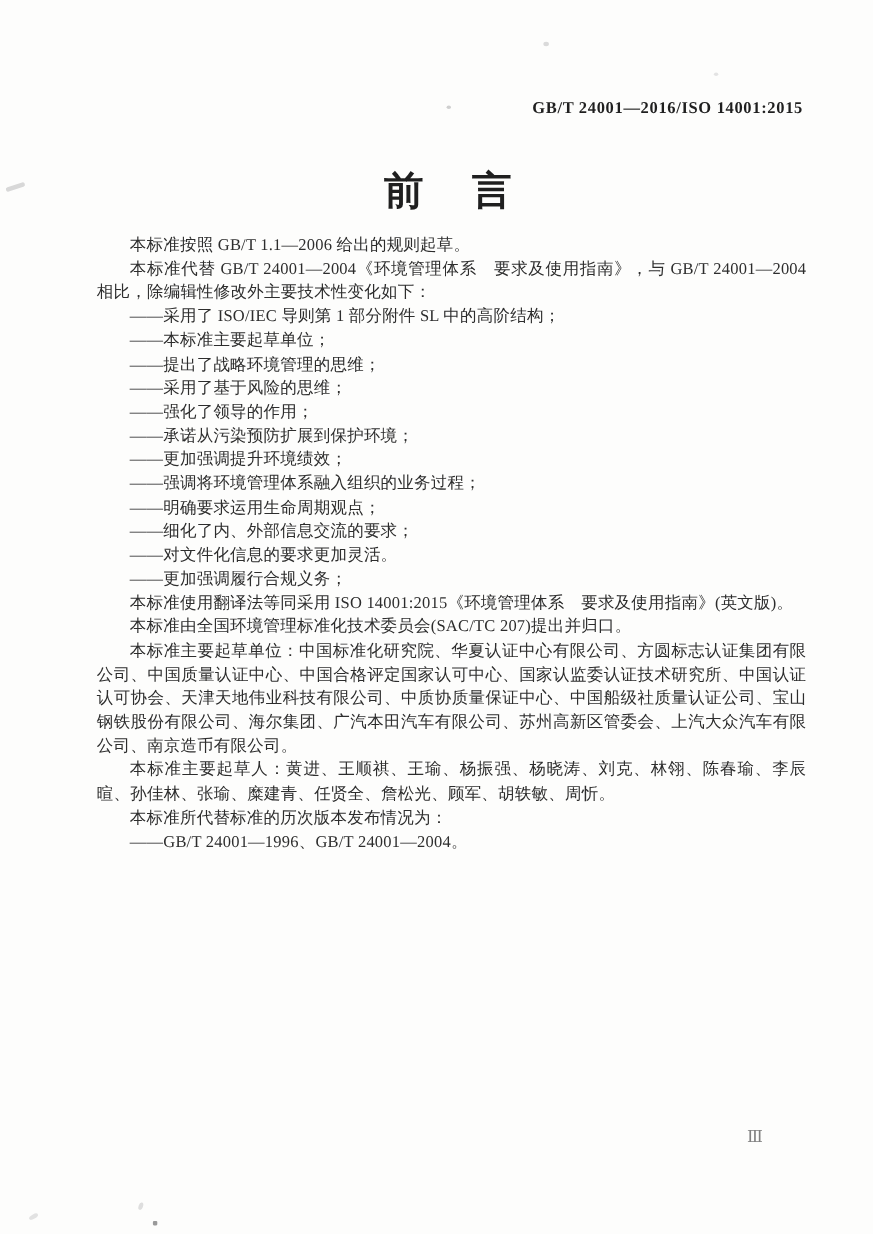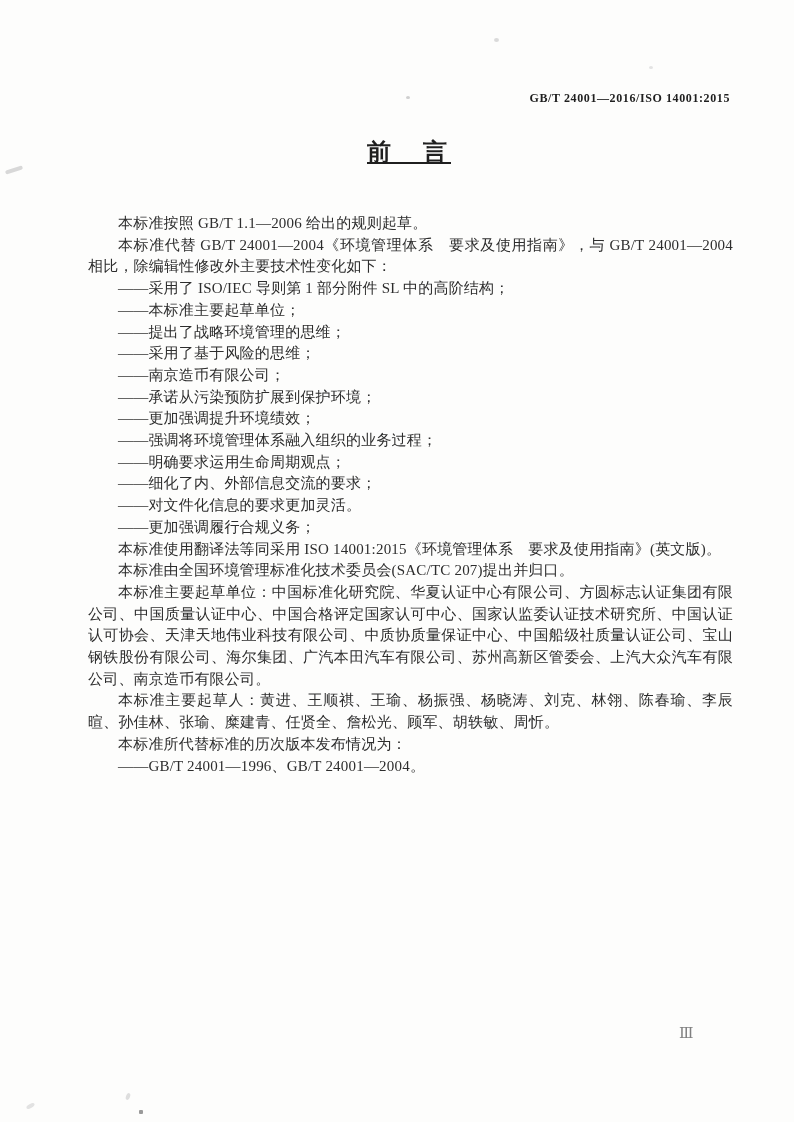--- a/index.html
+++ b/index.html
@@ -12,38 +12,37 @@
     font-family: "Liberation Serif", "DejaVu Serif", serif;
     color: var(--ink, #2d2d2d);
     overflow: hidden;
   }
   .running-head {
     position: absolute;
     top: 91px;
     left: 88px;
     width: 642px;
     text-align: right;
-    font-size: 12px;
+    font-size: 15px;
     font-weight: bold;
     letter-spacing: 0.6px;
     color: var(--ink-dark, #1f1f1f);
     white-space: nowrap;
   }
   .doc-title {
     position: absolute;
-    top: 136px;
+    top: 149px;
     left: 88px;
     width: 642px;
     margin: 0;
     text-align: center;
-    font-size: 24px;
+    font-size: 36px;
     font-weight: bold;
     letter-spacing: 4px;
     color: var(--ink-dark, #1f1f1f);
-    text-decoration: underline;
   }
   .doc-body {
     position: absolute;
     top: 213px;
     left: 88px;
     width: 645px;
   }
   .doc-body p {
     margin: 0;
     font-size: 15px;
@@ -77,21 +76,21 @@
 
   <h1 class="doc-title">前　言</h1>
 
   <div class="doc-body">
       <p>本标准按照 GB/T 1.1—2006 给出的规则起草。</p>
       <p>本标准代替 GB/T 24001—2004《环境管理体系　要求及使用指南》，与 GB/T 24001—2004 相比，除编辑性修改外主要技术性变化如下：</p>
       <p>——采用了 ISO/IEC 导则第 1 部分附件 SL 中的高阶结构；</p>
       <p>——本标准主要起草单位；</p>
       <p>——提出了战略环境管理的思维；</p>
       <p>——采用了基于风险的思维；</p>
-      <p>——南京造币有限公司；</p>
+      <p>——强化了领导的作用；</p>
       <p>——承诺从污染预防扩展到保护环境；</p>
       <p>——更加强调提升环境绩效；</p>
       <p>——强调将环境管理体系融入组织的业务过程；</p>
       <p>——明确要求运用生命周期观点；</p>
       <p>——细化了内、外部信息交流的要求；</p>
       <p>——对文件化信息的要求更加灵活。</p>
       <p>——更加强调履行合规义务；</p>
       <p>本标准使用翻译法等同采用 ISO 14001:2015《环境管理体系　要求及使用指南》(英文版)。</p>
       <p>本标准由全国环境管理标准化技术委员会(SAC/TC 207)提出并归口。</p>
       <p>本标准主要起草单位：中国标准化研究院、华夏认证中心有限公司、方圆标志认证集团有限公司、中国质量认证中心、中国合格评定国家认可中心、国家认监委认证技术研究所、中国认证认可协会、天津天地伟业科技有限公司、中质协质量保证中心、中国船级社质量认证公司、宝山钢铁股份有限公司、海尔集团、广汽本田汽车有限公司、苏州高新区管委会、上汽大众汽车有限公司、南京造币有限公司。</p>

